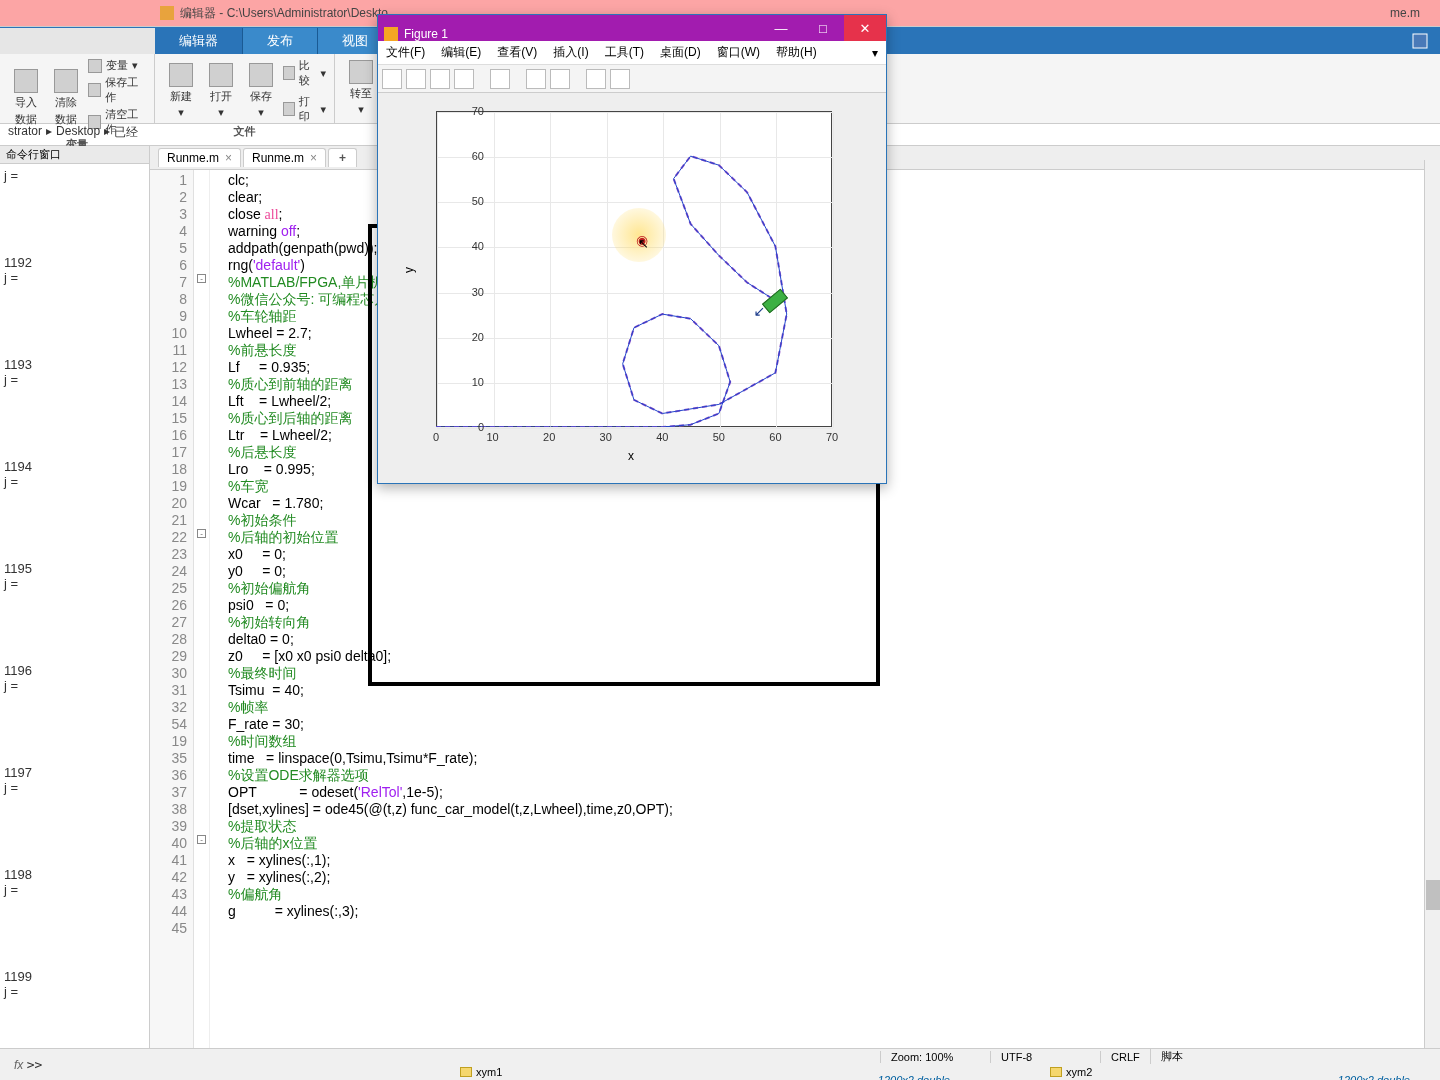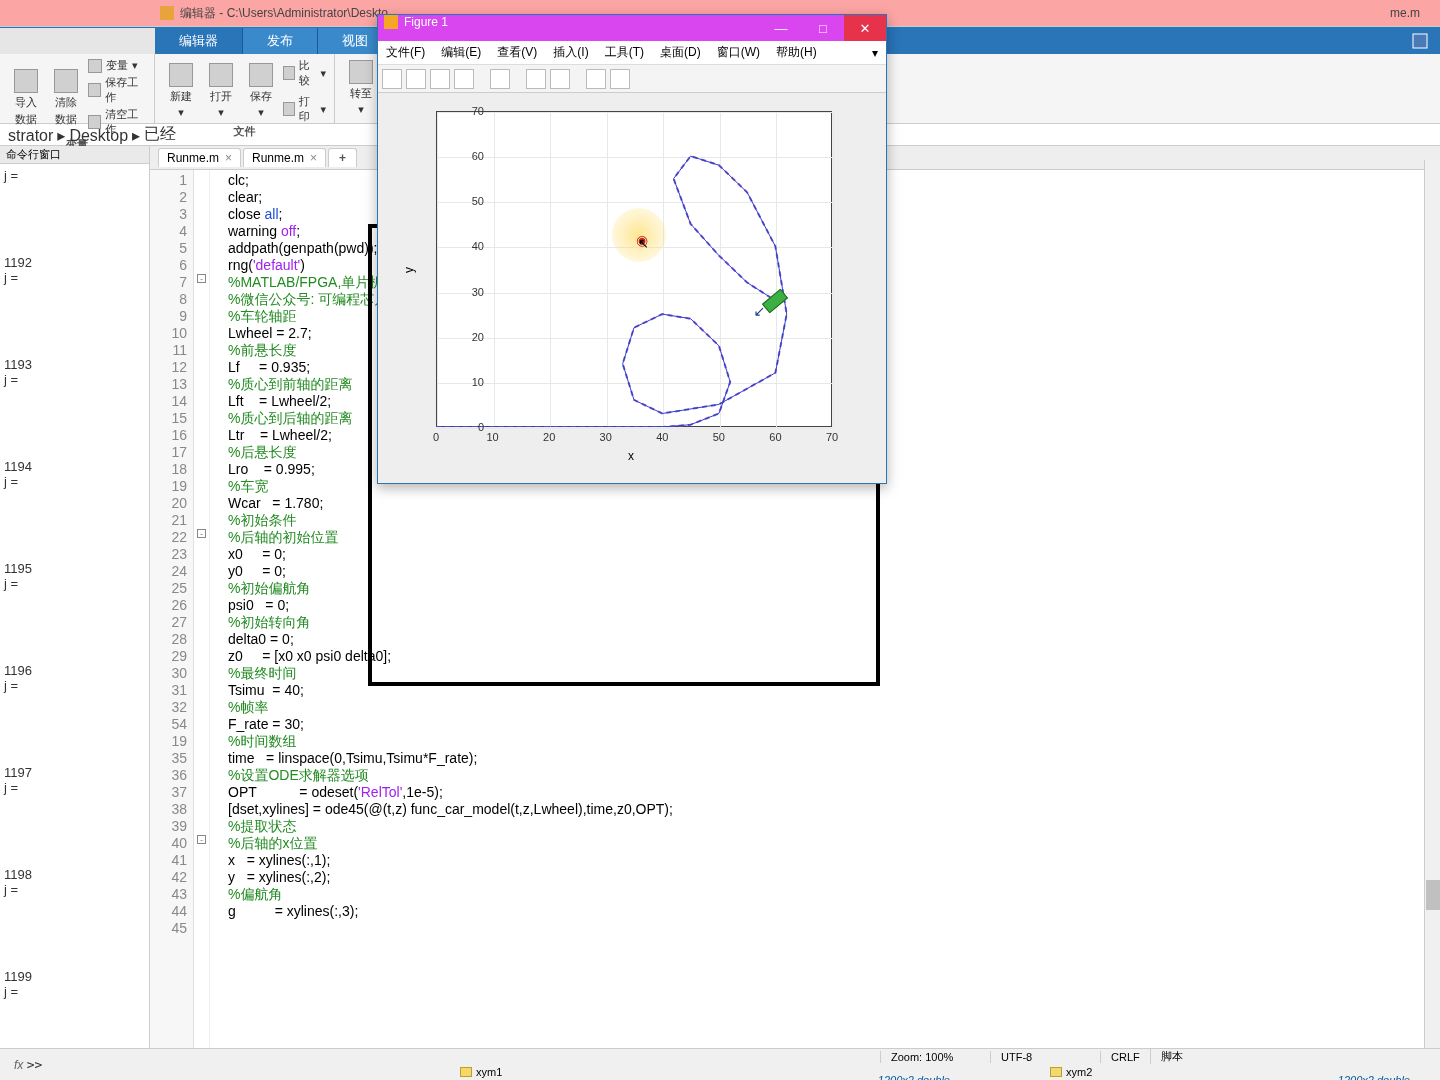--- a/index.html
+++ b/index.html
@@ -22,21 +22,21 @@
 .toolstrip { height: 70px; background: #f5f5f5; border-bottom: 1px solid #ccc; display: flex; }
 .ts-group { border-right: 1px solid #ccc; padding: 4px 8px; display: flex; flex-direction: column; justify-content: space-between; }
 .ts-group .label { font-size: 11px; color: #555; text-align: center; font-weight: bold; }
 .ts-row { display: flex; gap: 4px; align-items: center; }
 .ts-item { display: flex; flex-direction: column; align-items: center; font-size: 11px; color: #333; gap: 2px; padding: 2px 6px; }
 .ts-item .ico { width: 24px; height: 24px; background: #d0d0d0; border: 1px solid #999; }
 .ts-mini { font-size: 11px; color: #333; display: flex; align-items: center; gap: 4px; }
 .ts-mini .ico { width: 14px; height: 14px; background: #d0d0d0; border: 1px solid #999; }
 
 
-.breadcrumb { height: 22px; background: #fff; border-bottom: 1px solid #ccc; font-size: 16px; color: #333; display: flex; align-items: flex-end; padding-left: 4px; }
+.breadcrumb { height: 22px; background: #fff; border-bottom: 1px solid #ccc; font-size: 12px; color: #333; display: flex; align-items: flex-start; padding-left: 4px; }
 .breadcrumb span { margin: 0 4px; }
 
 
 .main { display: flex; height: calc(100% - 27px - 27px - 70px - 22px - 32px); }
 .cmdwin-title { width: 150px; border-right: 1px solid #ccc; }
 .cmdwin-title .hdr { height: 18px; background: #eaeaea; border-bottom: 1px solid #ccc; font-size: 11px; padding-left: 6px; display: flex; align-items: center; }
 .cmdwin-body { font-family: Consolas, monospace; font-size: 13px; color: #333; padding: 4px; }
 .cmdwin-body .line { height: 82px; display: flex; align-items: flex-end; }
 .cmdwin-body .eq { display: flex; align-items: flex-start; height: 20px; }
 .fx { position: absolute; left: 14px; bottom: 8px; font-size: 12px; font-style: italic; color: #666; }
@@ -46,35 +46,35 @@
 .editor-area { flex: 1; display: flex; flex-direction: column; }
 .filetabs { height: 24px; background: #eee; border-bottom: 1px solid #ccc; display: flex; align-items: center; padding-left: 8px; gap: 2px; }
 .filetab { background: #fff; border: 1px solid #ccc; border-bottom: none; padding: 2px 8px; font-size: 12px; display: flex; align-items: center; gap: 6px; border-radius: 3px 3px 0 0; }
 .filetab .x { color: #888; cursor: pointer; }
 .filetab.add { padding: 2px 10px; font-weight: bold; color: #555; }
 .code { flex: 1; overflow: auto; font-family: Consolas, monospace; font-size: 14px; line-height: 17px; background: #fff; display: flex; }
 .gutter { width: 44px; text-align: right; color: #888; background: #f7f7f7; border-right: 1px solid #e0e0e0; padding: 2px 6px 2px 0; }
 .fold { width: 16px; background: #fff; border-right: 1px solid #eee; padding-top: 2px; }
 .fold .fb { width: 9px; height: 9px; border: 1px solid #888; margin: 0 auto; font-size: 8px; line-height: 7px; text-align: center; color: #555; }
 .src { flex: 1; padding: 2px 0 2px 18px; white-space: pre; color: #000; }
-.s-kw { color: #1d4ed8; }
+.s-kw { color: #ec4899; font-family: Liberation Serif, serif; }
 .s-str { color: #a020f0; }
 .s-com { color: #228b22; }
 
 
 .status { position: absolute; bottom: 0; left: 0; width: 100%; height: 32px; background: #f0f0f0; border-top: 1px solid #ccc; display: flex; flex-direction: column; }
 .status-row { display: flex; height: 16px; font-size: 11px; align-items: center; }
 .status-cell { border-left: 1px solid #ccc; padding: 0 10px; }
 .ws-row { display: flex; align-items: center; font-size: 11px; height: 16px; }
 .ws-icon { width: 12px; height: 10px; background: #f5d76e; border: 1px solid #c0a020; margin-right: 4px; }
 .ws-val { color: #0060a0; font-style: italic; margin-left: auto; margin-right: 30px; margin-top: 15px; }
 
 
 .figwin { position: absolute; top: 14px; left: 377px; width: 510px; background: #fff; border: 1px solid #2a74b8; box-shadow: 0 4px 12px rgba(0,0,0,.3); }
-.fig-title { height: 26px; background: #d946ef; color: #fff; display: flex; align-items: flex-start; font-size: 12px; }
+.fig-title { height: 26px; background: #a21caf; color: #fff; display: flex; align-items: flex-end; font-size: 12px; }
 .fig-title .ico { width: 14px; height: 14px; background: #f5a623; margin: 0 6px; }
 .fig-title .sp { flex: 1; }
 .fig-title .wbtn { width: 42px; height: 26px; display: flex; align-items: center; justify-content: center; font-size: 13px; }
 .fig-title .wbtn.close { background: #e6324b; }
 .fig-menu { height: 24px; background: #fff; border-bottom: 1px solid #ddd; display: flex; align-items: center; font-size: 12px; }
 .fig-menu .mi { padding: 0 8px; }
 .fig-tools { height: 28px; background: #f4f4f4; border-bottom: 1px solid #ccc; display: flex; align-items: center; gap: 4px; padding: 0 4px; }
 .fig-tools .tb { width: 20px; height: 20px; border: 1px solid #bbb; background: #fff; }
 .fig-canvas { height: 390px; background: #eee; position: relative; }
 

